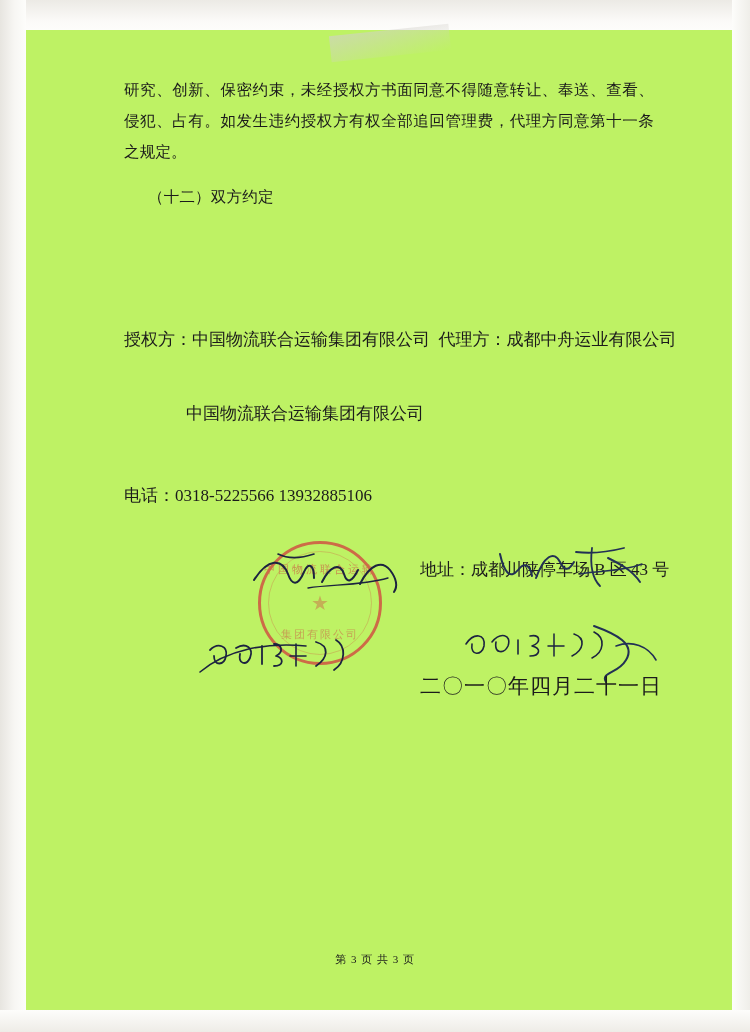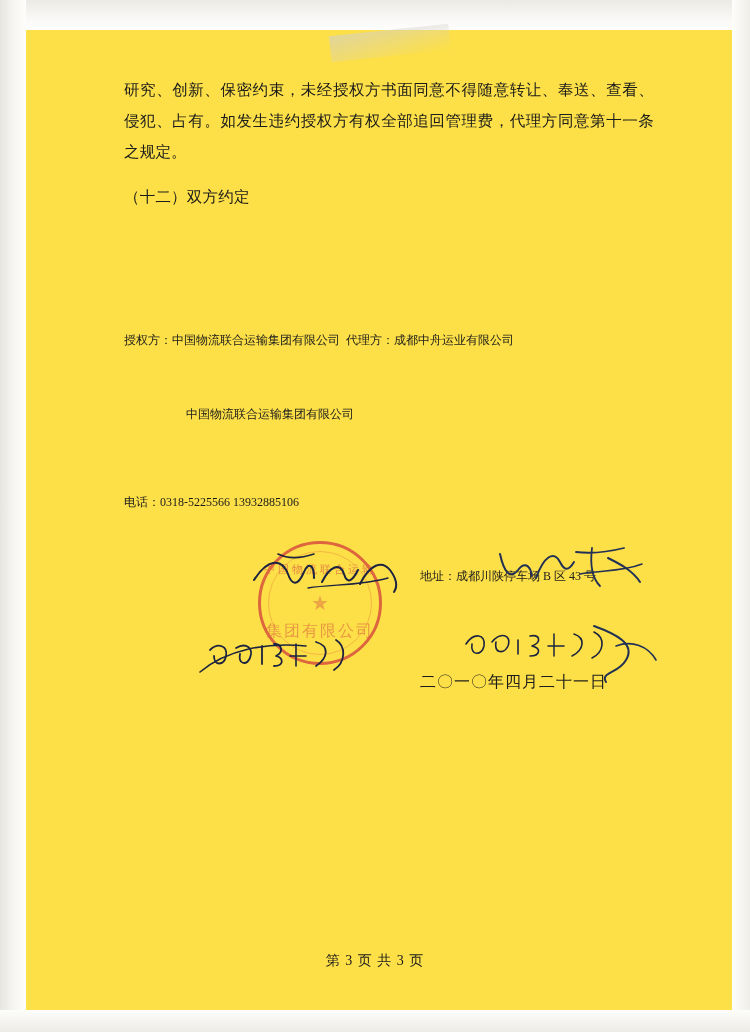--- a/index.html
+++ b/index.html
@@ -11,21 +11,21 @@
     width: 750px;
     height: 1032px;
     position: relative;
     overflow: hidden;
     font-family: "Liberation Serif", "DejaVu Serif", serif;
     color: #1b1b1b;
   }
   .page {
     position: absolute;
     inset: 0;
-    background: #fde047;
+    background: #bef264;
   }
   
   .scan-shade-left {
     position: absolute;
     left: 0; top: 0;
     width: 26px; height: 100%;
     background: linear-gradient(to right, #e7e5e0 0%, #f7f6f3 55%, #fdfdfb 100%);
     pointer-events: none;
   }
   .scan-shade-top {
@@ -68,28 +68,29 @@
     font-size: 15.5px;
     line-height: 31px;
     letter-spacing: 0.2px;
     text-align: justify;
   }
   .para {
     margin: 0 0 0 0;
   }
   .para + .para {
     margin-top: 14px;
+    margin-left: 24px;
   }
 
   .sig-block {
     position: absolute;
     left: 124px;
     right: 60px;
     top: 325px;
-    font-size: 12px;
+    font-size: 17px;
     line-height: 30px;
   }
   .row {
     position: relative;
     height: 30px;
   }
   .col-left {
     position: absolute;
     left: 0;
     top: 0;
@@ -103,27 +104,27 @@
   }
   .sub-line {
     position: absolute;
     left: 62px;
     top: 0;
     white-space: nowrap;
   }
   .spacer-22 { height: 22px; }
   .spacer-30 { height: 30px; }
 
-  .contact-row { margin-top: 6px; }
+  .contact-row { margin-top: 0; }
 
   .date-line {
     position: absolute;
     left: 420px;
     top: 672px;
-    font-size: 16px;
+    font-size: 21px;
     letter-spacing: 1px;
   }
 
   
   .seal {
     position: absolute;
     left: 258px;
     top: 541px;
     width: 118px;
     height: 118px;
@@ -148,21 +149,21 @@
     letter-spacing: 3px;
     opacity: 0.75;
     font-family: "Liberation Serif", serif;
   }
   .seal-text2 {
     position: absolute;
     left: 0; right: 0;
     bottom: 20px;
     text-align: center;
     color: #cf3a3e;
-    font-size: 16px;
+    font-size: 11px;
     letter-spacing: 2px;
     opacity: 0.6;
   }
   .seal-star {
     position: absolute;
     left: 50%;
     top: 50%;
     transform: translate(-50%,-50%);
     color: #cf3a3e;
     font-size: 20px;
@@ -181,21 +182,21 @@
     stroke-linejoin: round;
   }
   .ink.blue path, .ink.blue line { stroke: #223055; }
 
   .footer {
     position: absolute;
     left: 0;
     right: 0;
     top: 952px;
     text-align: center;
-    font-size: 14px;
+    font-size: 11px;
     letter-spacing: 1px;
   }
 </style>
 </head>
 <body>
 
 <div class="page">
 
   <div class="scan-shade-top"></div>
   <div class="scan-shade-left"></div>

